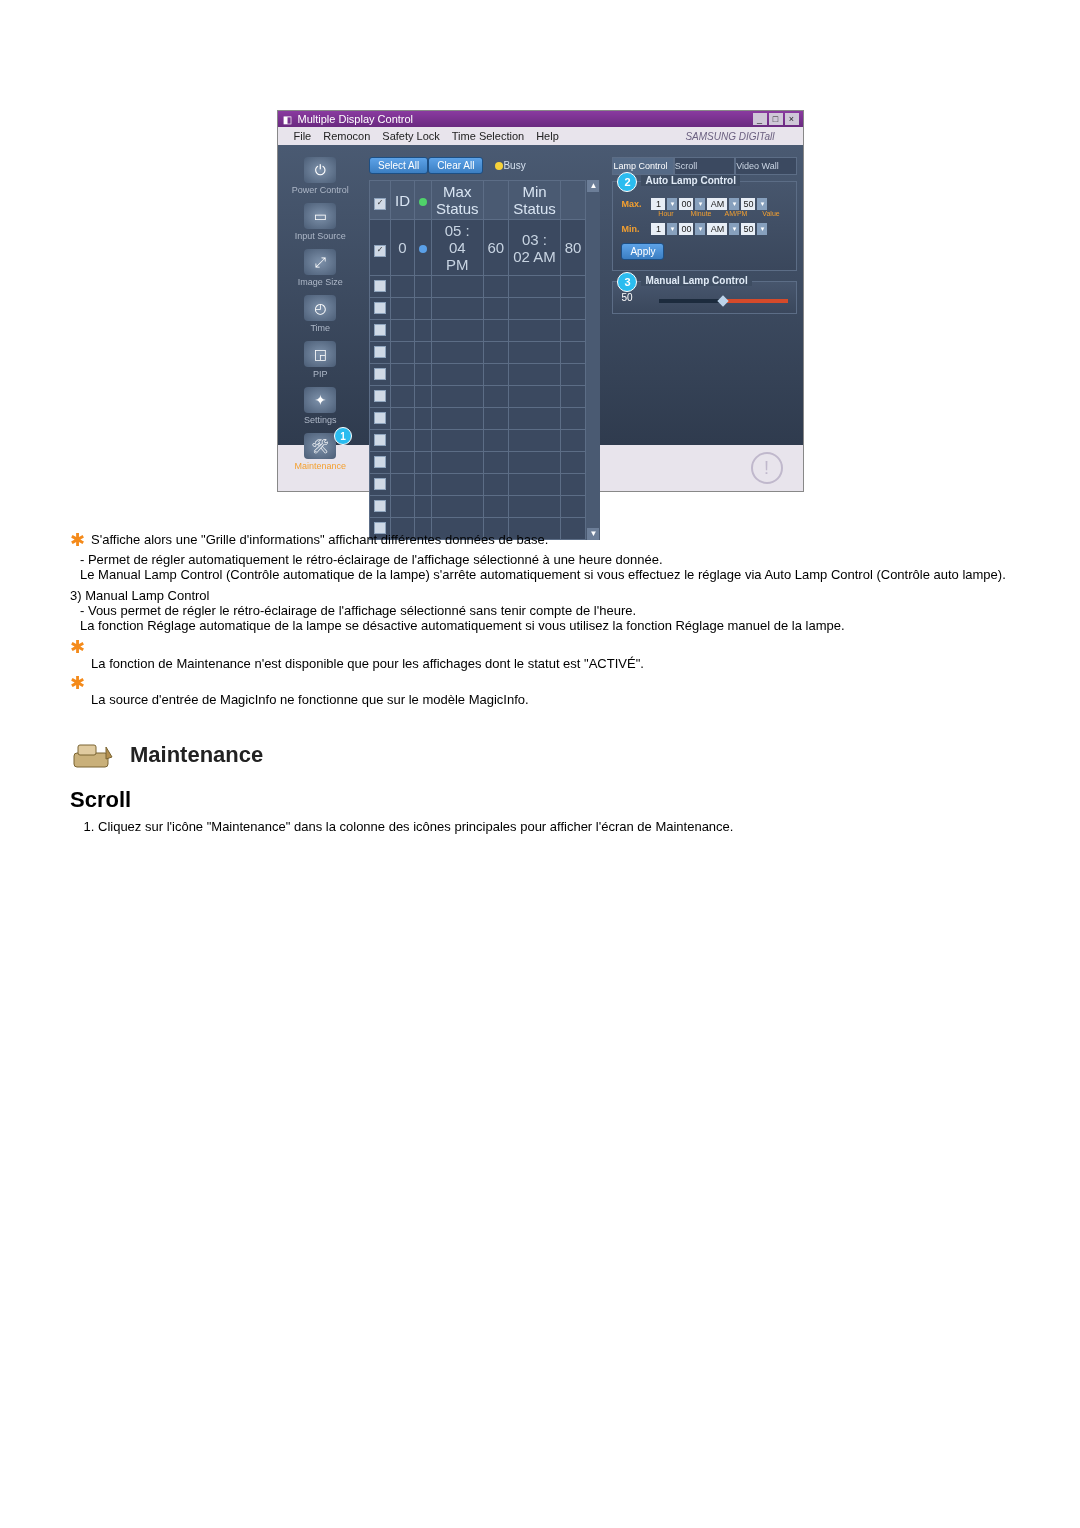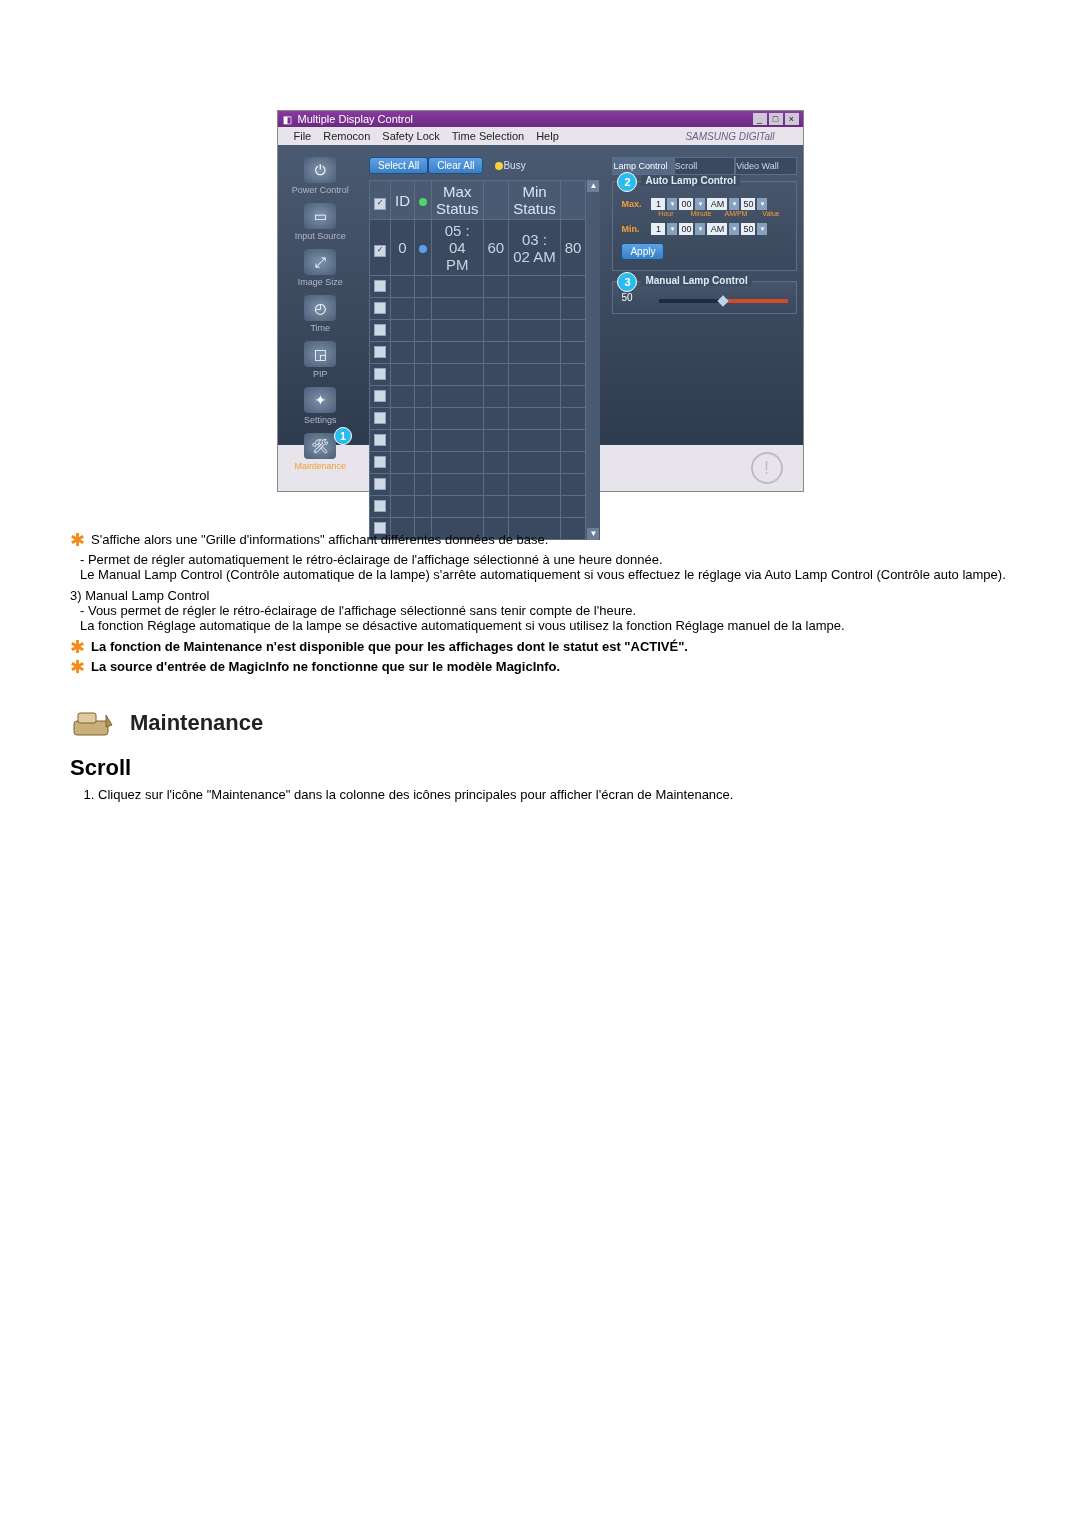--- a/index.html
+++ b/index.html
@@ -190,21 +190,21 @@
   .star-list { margin: 0 0 20px 0; }
   .star-row { display: flex; align-items: flex-start; margin-bottom: 4px; }
   .star {
     color: #f48a1a; font-size: 18px; line-height: 16px; margin-right: 6px;
     font-family: "Segoe UI Symbol", Arial; 
   }
   .num-list { margin: 2px 0; }
   .num-list .item { margin-bottom: 6px; }
   .num-list .head { }
   .num-list .body { margin-left: 10px; }
-  .bold { font-weight: bold; }
+  .bold { font-weight: normal; margin-top: 17px; }
 
   .section-icon-row { display: flex; align-items: center; margin: 30px 0 14px 0; }
   .ship-icon {
     width: 46px; height: 36px; margin-right: 14px;
     display: inline-block;
   }
   .ship-icon svg { width: 100%; height: 100%; }
   .section-title-lg { font-size: 22px; font-weight: bold; color: #222; }
   .section-sub { font-size: 22px; font-weight: bold; margin: 10px 0 6px 0; }
   ol.plain { margin: 2px 0 0 28px; padding: 0; }

